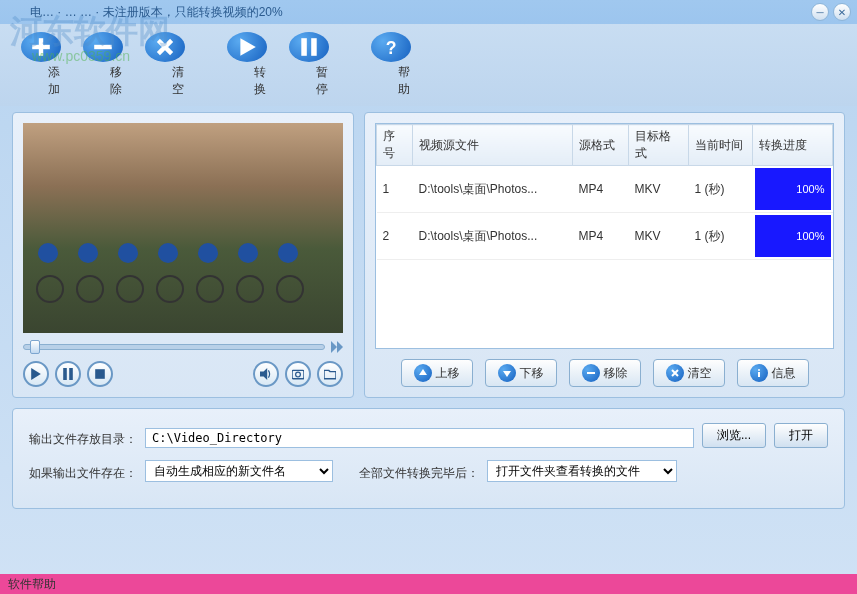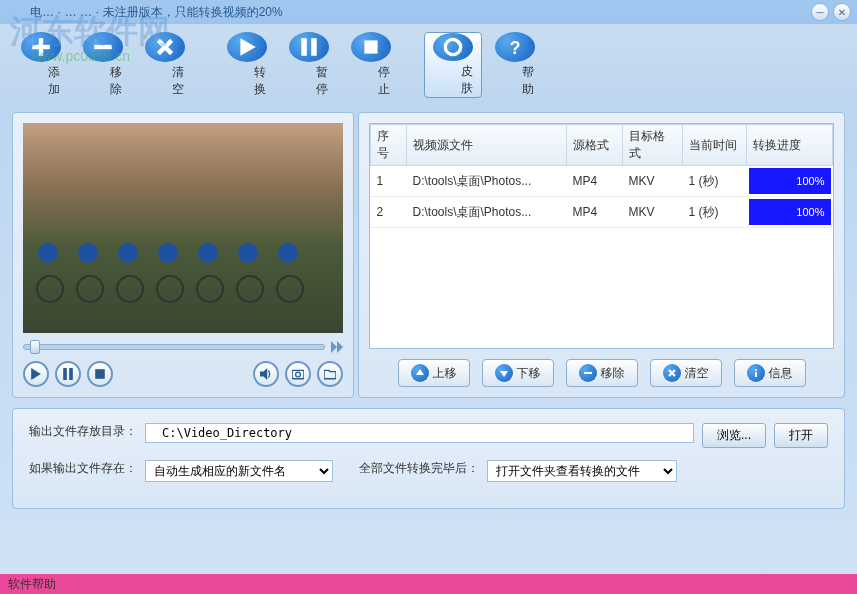--- a/index.html
+++ b/index.html
@@ -10,21 +10,21 @@
 .win-btn { width: 18px; height: 18px; border-radius: 50%; background: linear-gradient(to bottom, #fff, #d0e0f0); border: 1px solid #8eb5d8; display: flex; align-items: center; justify-content: center; font-size: 10px; color: #3a6a9a; cursor: pointer; }
 .watermark { position: absolute; top: 10px; left: 10px; font-size: 32px; font-weight: bold; color: rgba(80,140,200,0.35); pointer-events: none; z-index: 100; }
 .watermark-sub { position: absolute; top: 48px; left: 32px; font-size: 14px; color: rgba(80,180,80,0.5); pointer-events: none; z-index: 100; }
 .toolbar { display: flex; padding: 8px 12px; gap: 4px; background: linear-gradient(to bottom, #c8ddf2, #bdd5ee); }
 .tool-btn { width: 58px; height: 66px; display: flex; flex-direction: column; align-items: center; justify-content: center; gap: 2px; cursor: pointer; border-radius: 4px; }
 .tool-btn.selected { background: linear-gradient(to bottom, #fff, #c8e0f8); border: 1px solid #6a9ed0; }
 .tool-icon { width: 40px; height: 40px; border-radius: 50%; display: flex; align-items: center; justify-content: center; }
 .tool-icon.blue { background: radial-gradient(circle at 30% 30%, #5aaaf0, #1560c0); }
 .tool-icon svg { width: 22px; height: 22px; }
 .tool-label { font-size: 12px; color: #333; margin-left: 36px; }
-.content { display: flex; padding: 6px 12px; gap: 4px; }
+.content { display: flex; padding: 6px 12px; gap: 10px; }
 .panel { background: linear-gradient(to bottom, #e8f0fa, #d8e6f5); border: 1px solid #9cbfe0; border-radius: 4px; padding: 10px; }
 .left-panel { width: 342px; }
 .preview { width: 320px; height: 210px; background: #000; position: relative; }
 .preview-img { width: 100%; height: 100%; background: linear-gradient(to bottom, #c0a080 0%, #8b7055 30%, #4a5a3a 60%, #3a4530 100%); position: relative; overflow: hidden; }
 .rider { position: absolute; bottom: 30px; width: 30px; height: 60px; }
 .rider::before { content: ""; position: absolute; top: 0; width: 20px; height: 20px; border-radius: 50%; background: #2050a0; left: 5px; }
 .rider::after { content: ""; position: absolute; bottom: 0; width: 24px; height: 24px; border: 2px solid #333; border-radius: 50%; left: 3px; }
 .slider-row { display: flex; align-items: center; margin: 8px 0; }
 .slider { flex: 1; height: 6px; background: #b8d0e8; border: 1px solid #8aafd0; border-radius: 3px; position: relative; }
 .slider-thumb { position: absolute; left: 2%; top: -5px; width: 10px; height: 14px; background: linear-gradient(to bottom, #fff, #c0d8f0); border: 1px solid #7ca5cf; border-radius: 2px; }
@@ -32,29 +32,29 @@
 .player-controls { display: flex; gap: 6px; align-items: center; }
 .pctl { width: 26px; height: 26px; border-radius: 50%; background: linear-gradient(to bottom, #fff, #d8e8f5); border: 2px solid #6a98c5; display: flex; align-items: center; justify-content: center; cursor: pointer; }
 .pctl svg { width: 12px; height: 12px; }
 .pctl-spacer { flex: 1; }
 .right-panel { flex: 1; display: flex; flex-direction: column; }
 .table-wrap { flex: 1; background: #fff; border: 1px solid #9cbfe0; height: 218px; overflow: auto; }
 table { width: 100%; border-collapse: collapse; font-size: 12px; }
 th { background: linear-gradient(to bottom, #f8fbfe, #e4edf7); border: 1px solid #c8d8e8; padding: 3px 6px; text-align: left; color: #333; font-weight: normal; }
 td { border-bottom: 1px solid #eee; padding: 2px 6px; color: #333; }
 .progress-cell { padding: 2px; }
-.progress-bar { background: #1818ff; color: #fff; text-align: right; padding: 7px 6px; font-size: 11px; }
+.progress-bar { background: #1818ff; color: #fff; text-align: right; padding: 15px 6px; font-size: 11px; }
 .list-btns { display: flex; gap: 12px; margin-top: 10px; justify-content: center; }
 .list-btn { display: flex; align-items: center; gap: 4px; padding: 4px 12px; background: linear-gradient(to bottom, #fefefe, #d8e6f3); border: 1px solid #8aafd0; border-radius: 4px; font-size: 12px; cursor: pointer; color: #333; }
 .list-btn-icon { width: 18px; height: 18px; border-radius: 50%; background: radial-gradient(circle at 30% 30%, #5aaaf0, #1560c0); display: flex; align-items: center; justify-content: center; }
 .list-btn-icon svg { width: 10px; height: 10px; }
 .bottom-panel { margin: 4px 12px; padding: 14px 16px; }
-.form-row { display: flex; align-items: flex-start; gap: 8px; margin-bottom: 12px; font-size: 12px; color: #333; }
+.form-row { display: flex; align-items: flex-end; gap: 8px; margin-bottom: 12px; font-size: 12px; color: #333; }
 .form-label { min-width: 108px; }
-.text-input { flex: 1; padding: 2px 16px; border: 1px solid #9cbfe0; background: #fff; font-size: 12px; height: 20px; font-family: monospace; }
+.text-input { flex: 1; padding: 2px 6px; border: 1px solid #9cbfe0; background: #fff; font-size: 12px; height: 20px; font-family: monospace; }
 .select { padding: 2px 4px; border: 1px solid #9cbfe0; background: #fff; font-size: 12px; height: 22px; }
 .btn { padding: 3px 14px; background: linear-gradient(to bottom, #fefefe, #d0e0f0); border: 1px solid #8aafd0; border-radius: 3px; font-size: 12px; cursor: pointer; }
 .statusbar { position: absolute; bottom: 0; left: 0; right: 0; height: 20px; padding: 2px 8px; font-size: 12px; color: #333; background: #ec4899; }
 </style>
 </head>
 <body>
 
 <div class="titlebar">
   <span class="titlebar-text">电… · … … · 未注册版本，只能转换视频的20%</span>
   <div class="window-controls">
@@ -103,38 +103,21 @@
     </div>
     <div class="tool-btn">
       <div class="tool-icon blue">
         <svg viewBox="0 0 10 10">
           <rect x="1.5" y="1" width="2.5" height="8" fill="#fff"></rect>
           <rect x="6" y="1" width="2.5" height="8" fill="#fff"></rect>
         </svg>
       </div>
       <span class="tool-label">暂停</span>
     </div>
-    <div class="tool-btn">
-      <div class="tool-icon blue">
-        <svg viewBox="0 0 10 10">
-          <rect x="2" y="2" width="6" height="6" fill="#fff"></rect>
-        </svg>
-      </div>
-      <span class="tool-label">停止</span>
-    </div>
     <div style="width:16px"></div>
-    <div class="tool-btn selected">
-      <div class="tool-icon blue">
-        <svg viewBox="0 0 10 10">
-          <circle cx="5" cy="5" r="3.5" fill="none" stroke="#fff" stroke-width="1.5"></circle>
-          <path d="M5,1.5 Q8,3 8.5,5" stroke="#fff" fill="none"></path>
-        </svg>
-      </div>
-      <span class="tool-label">皮肤</span>
-    </div>
     <div class="tool-btn">
       <div class="tool-icon blue">
         <svg viewBox="0 0 10 10">
           <text x="5" y="8" font-size="8" fill="#fff" text-anchor="middle" font-weight="bold">?</text>
         </svg>
       </div>
       <span class="tool-label">帮助</span>
     </div>
   </div>
 

